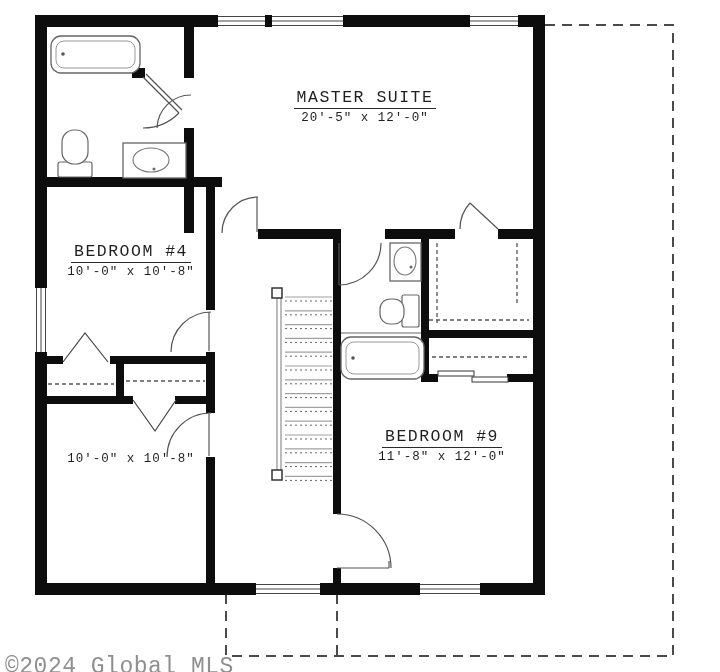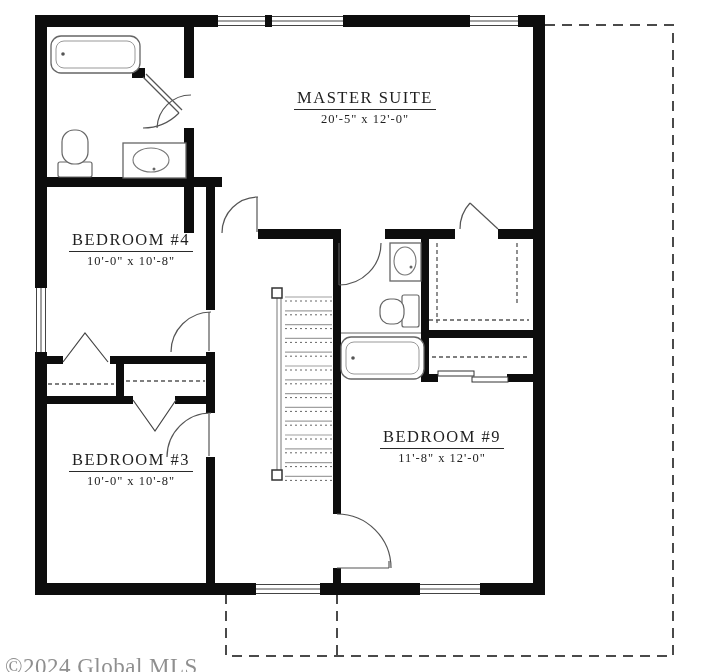--- a/index.html
+++ b/index.html
@@ -1,18 +1,18 @@
 <!DOCTYPE html>
 <html><head>
 <meta charset="utf-8">
 <style>
   html,body{margin:0;padding:0;background:#ffffff;}
   #canvas{
     position:relative;width:720px;height:672px;background:#ffffff;overflow:hidden;
-    font-family:Liberation Serif, serif;
+    font-family:Liberation Mono, monospace;
   }
   #plan-svg{position:absolute;left:0;top:0;}
   .room-label{position:absolute;text-align:center;color:#1f1f1f;}
   .room-name{
     display:inline-block;font-size:16.5px;font-weight:500;letter-spacing:1.5px;
     border-bottom:1.6px solid #2a2a2a;padding:0 3px 1px 3px;white-space:nowrap;
   }
   .room-dims{font-size:12.5px;letter-spacing:1px;padding-top:2px;white-space:nowrap;}
   #watermark{
     position:absolute;left:5px;top:654px;font-size:23px;color:#8f8f8f;
@@ -226,27 +226,26 @@
     <rect x="346" y="342" width="73" height="32" rx="8" fill="none" stroke="#999" stroke-width="1"></rect>
     <circle cx="353" cy="358" r="1.8" fill="#555"></circle>
   </g>
 </svg>
 
 <div class="room-label" style="left:285px;top:88px;width:160px;">
   <span class="room-name">MASTER SUITE</span>
   <div class="room-dims">20'-5" x 12'-0"</div>
 </div>
 
-<div class="room-label" style="left:56px;top:230px;width:150px;">
+<div class="room-label" style="left:56px;top:242px;width:150px;">
   <span class="room-name">BEDROOM #4</span>
   <div class="room-dims">10'-0" x 10'-8"</div>
 </div>
 
 <div class="room-label" style="left:56px;top:450px;width:150px;">
-  <span class="room-name">BEDROOM #3</span>
   <div class="room-dims">10'-0" x 10'-8"</div>
 </div>
 
 <div class="room-label" style="left:368px;top:427px;width:148px;">
   <span class="room-name">BEDROOM #9</span>
   <div class="room-dims">11'-8" x 12'-0"</div>
 </div>
 
 <div id="watermark">©2024 Global MLS</div>
 

